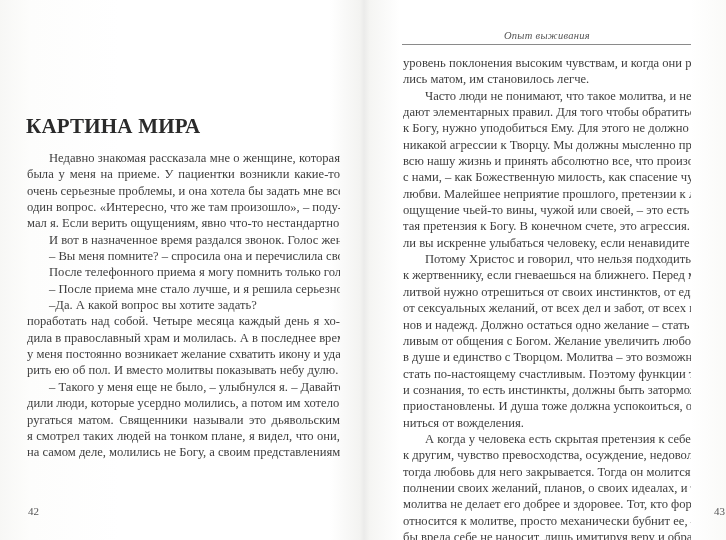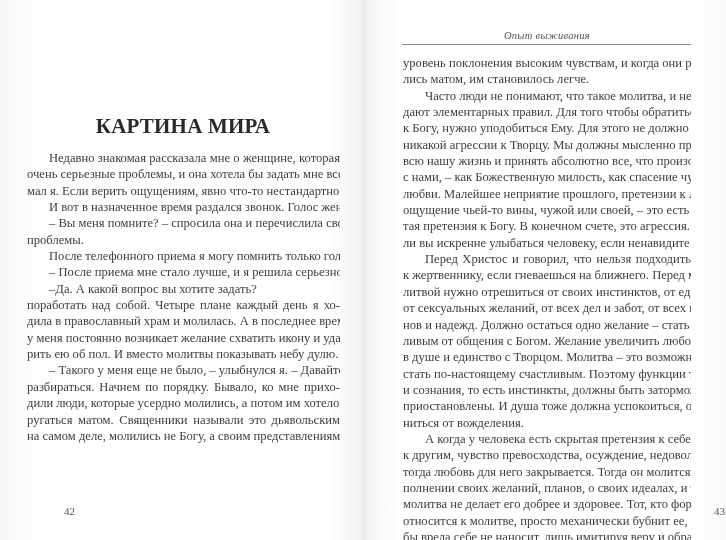--- a/index.html
+++ b/index.html
@@ -48,21 +48,20 @@
       width: 289px;
       height: 0;
       border-top: 1px solid #8a8a8a;
     }
 
     .chapter-title {
       position: absolute;
       left: 26px;
       top: 114px;
       width: 314px;
-      text-align: center;
       font-weight: bold;
       font-size: 21px;
       color: #2a2a2a;
       letter-spacing: 0.2px;
     }
 
     .text-block {
       position: absolute;
       font-size: 12.6px;
       line-height: 16.35px;
@@ -92,48 +91,49 @@
     .line.indent {
       padding-left: 22px;
     }
 
     .page-number {
       position: absolute;
       top: 505px;
       font-size: 11px;
       color: #555;
     }
-    .page-left .page-number { left: 28px; margin-left: 36px; }
+    .page-left .page-number { left: 28px; }
     .page-right .page-number { left: 319px; margin-left: 32px; }
   </style>
 </head>
 <body>
 
 <div class="spread">
 
   <div class="page page-left">
     <div class="chapter-title">КАРТИНА МИРА</div>
     <div class="text-block" id="left-body">
         <span class="line indent">Недавно знакомая рассказала мне о женщине, которая</span>
+        <span class="line">была у меня на приеме. У пациентки возникли какие-то</span>
         <span class="line">очень серьезные проблемы, и она хотела бы задать мне всего</span>
+        <span class="line">один вопрос. «Интересно, что же там произошло», – поду-</span>
         <span class="line last">мал я. Если верить ощущениям, явно что-то нестандартное.</span>
         <span class="line indent">И вот в назначенное время раздался звонок. Голос жен-</span>
         <span class="line indent">– Вы меня помните? – спросила она и перечислила свои</span>
-        <span class="line last">проблемы.</span>
         <span class="line indent">После телефонного приема я могу помнить только голос</span>
         <span class="line indent">– После приема мне стало лучше, и я решила серьезно</span>
         <span class="line indent last">–Да. А какой вопрос вы хотите задать?</span>
-        <span class="line">поработать над собой. Четыре плане каждый день я хо-</span>
+        <span class="line">поработать над собой. Четыре месяца каждый день я хо-</span>
         <span class="line">дила в православный храм и молилась. А в последнее время</span>
         <span class="line">у меня постоянно возникает желание схватить икону и уда-</span>
         <span class="line last">рить ею об пол. И вместо молитвы показывать небу дулю.</span>
         <span class="line indent">– Такого у меня еще не было, – улыбнулся я. – Давайте</span>
-        <span class="line">разбираться. Начнем по порядку. Бывало, ко мне прихо-</span>
         <span class="line">дили люди, которые усердно молились, а потом им хотелось</span>
         <span class="line">ругаться матом. Священники называли это дьявольским</span>
+        <span class="line">я смотрел таких людей на тонком плане, я видел, что они,</span>
         <span class="line">на самом деле, молились не Богу, а своим представлениям</span>
       </div>
     <div class="page-number">42</div>
   </div>
 
   <div class="page page-right">
     <div class="running-head">Опыт выживания</div>
     <div class="head-rule"></div>
     <div class="text-block" id="right-body">
         <span class="line">уровень поклонения высоким чувствам, и когда они руга-</span>
@@ -141,21 +141,21 @@
         <span class="line indent">Часто люди не понимают, что такое молитва, и не соблю-</span>
         <span class="line">дают элементарных правил. Для того чтобы обратиться</span>
         <span class="line">к Богу, нужно уподобиться Ему. Для этого не должно быть</span>
         <span class="line">никакой агрессии к Творцу. Мы должны мысленно пройти</span>
         <span class="line">всю нашу жизнь и принять абсолютно все, что произошло</span>
         <span class="line">с нами, – как Божественную милость, как спасение чувства</span>
         <span class="line">любви. Малейшее неприятие прошлого, претензии к людям,</span>
         <span class="line">ощущение чьей-то вины, чужой или своей, – это есть скры-</span>
         <span class="line">тая претензия к Богу. В конечном счете, это агрессия. Можете</span>
         <span class="line last">ли вы искренне улыбаться человеку, если ненавидите его?</span>
-        <span class="line indent">Перед Христос и говорил, что нельзя подходить</span>
+        <span class="line indent">Потому Христос и говорил, что нельзя подходить</span>
         <span class="line">к жертвеннику, если гневаешься на ближнего. Перед мо-</span>
         <span class="line">литвой нужно отрешиться от своих инстинктов, от еды,</span>
         <span class="line">от сексуальных желаний, от всех дел и забот, от всех пла-</span>
         <span class="line">нов и надежд. Должно остаться одно желание – стать счаст-</span>
         <span class="line">ливым от общения с Богом. Желание увеличить любовь</span>
         <span class="line">в душе и единство с Творцом. Молитва – это возможность</span>
         <span class="line">стать по-настоящему счастливым. Поэтому функции тела</span>
         <span class="line">и сознания, то есть инстинкты, должны быть заторможены,</span>
         <span class="line">приостановлены. И душа тоже должна успокоиться, отстра-</span>
         <span class="line last">ниться от вожделения.</span>

